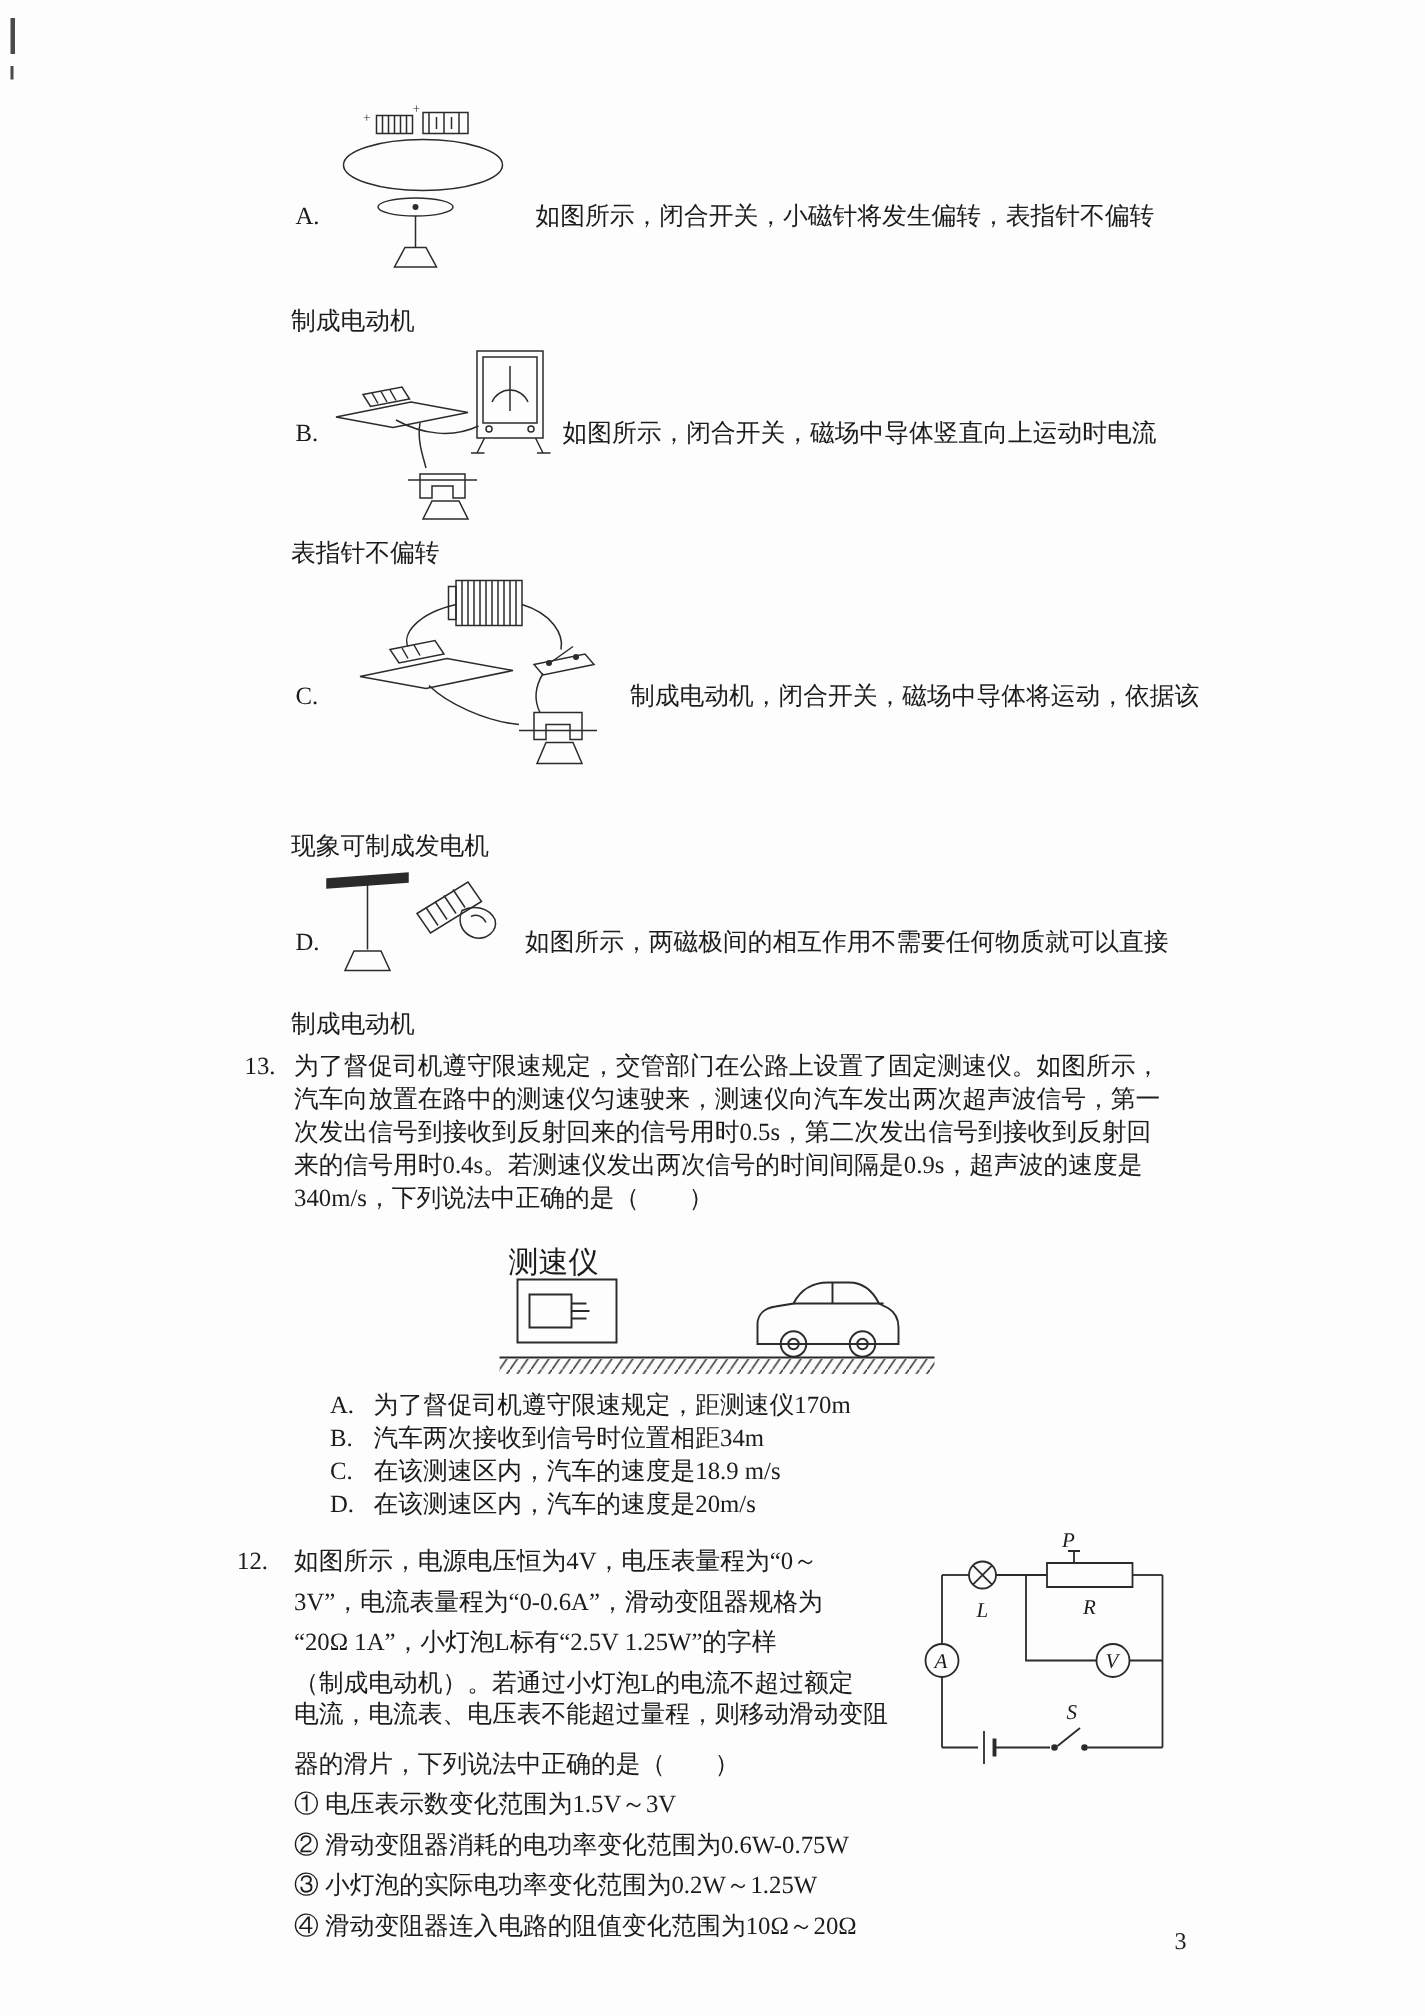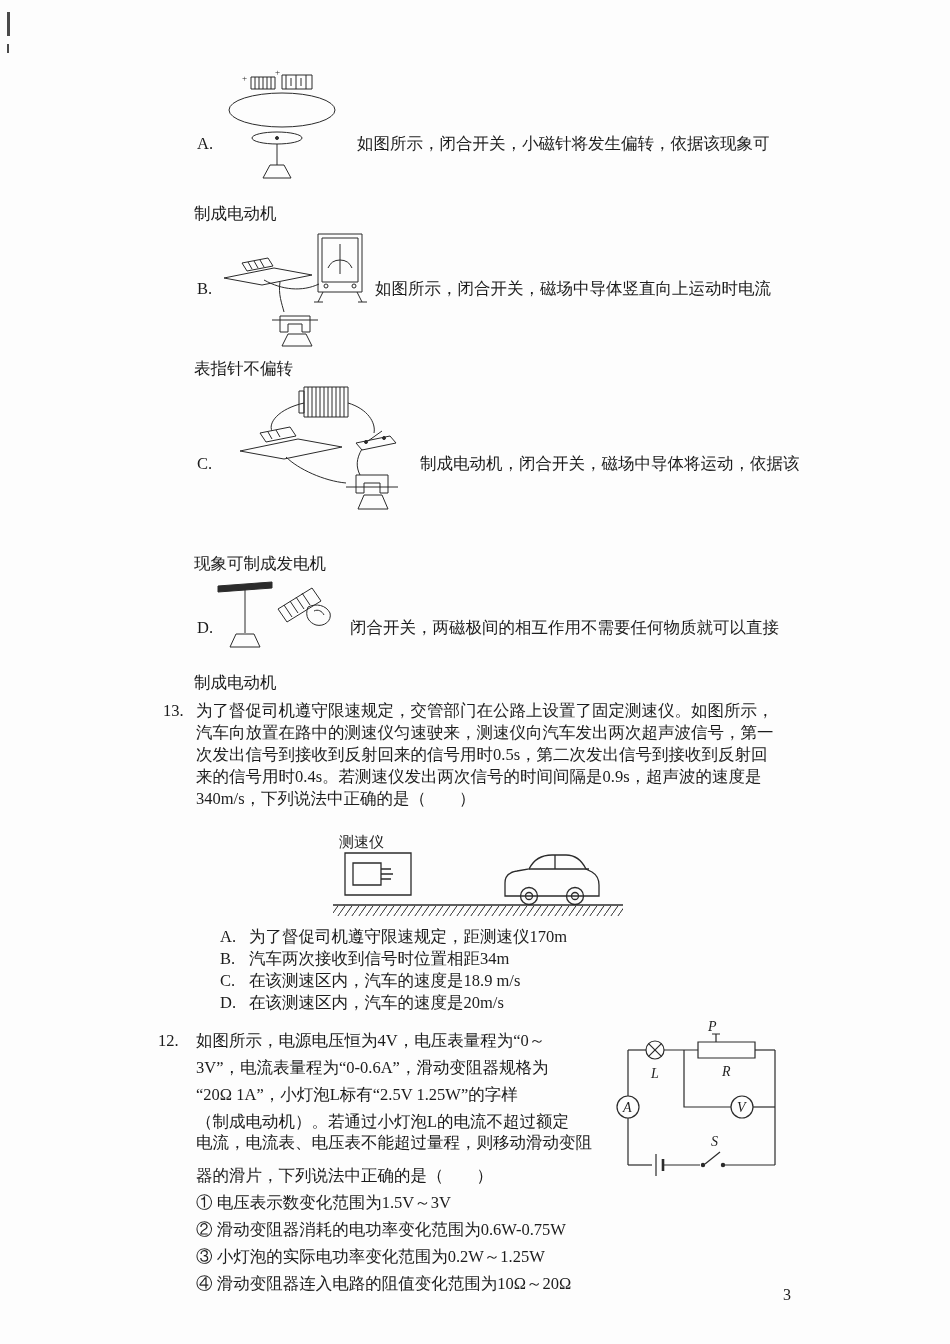--- a/index.html
+++ b/index.html
@@ -3,21 +3,21 @@
 <meta charset="utf-8">
 <style>
   html,body{margin:0;padding:0}
   body{
     width:950px;height:1344px;position:relative;overflow:hidden;
     background:#fdfdfd;color:#1c1c1c;
     font-family:"Liberation Serif","DejaVu Serif",serif;
   }
   .abs{position:absolute}
   .t{font-size:16.5px;line-height:22px;white-space:nowrap}
-  .small{font-size:15px}
+  .small{font-size:20px}
   svg.diagram{position:absolute;overflow:visible}
   svg.diagram path, svg.diagram rect, svg.diagram circle, svg.diagram ellipse, svg.diagram line{
     vector-effect:non-scaling-stroke;
   }
   .clabel{font-family:"Liberation Serif","DejaVu Serif",serif;font-style:italic;font-size:14px;fill:#1c1c1c}
   .artifact{position:absolute;background:#4a4a4a}
   .pageno{font-size:16px}
 </style>
 </head>
 <body>
@@ -36,21 +36,21 @@
       <ellipse cx="57" cy="42" rx="53" ry="17"></ellipse>
       <ellipse cx="52" cy="70" rx="25" ry="6"></ellipse>
       <circle cx="52" cy="70" r="1.5" fill="#2b2b2b"></circle>
       <path d="M52 76 V97"></path>
       <path d="M38 110 H66 L59 97 H45 Z"></path>
     </g>
     <text x="17" y="13" font-size="9" fill="#2b2b2b">+</text>
     <text x="50" y="7" font-size="9" fill="#2b2b2b">+</text>
   </svg>
   <div class="t abs" style="left:197px;top:133px">A.</div>
-  <div class="t abs" style="left:357px;top:133px">如图所示，闭合开关，小磁针将发生偏转，依据该现象可</div>
+  <div class="t abs" style="left:357px;top:133px">如图所示，闭合开关，小磁针将发生偏转，表指针不偏转</div>
   <div class="t abs" style="left:194px;top:203px">制成电动机</div>
 
   <svg class="diagram" style="left:222px;top:228px" width="150" height="120" viewBox="0 0 150 120">
     <g fill="none" stroke="#2b2b2b" stroke-width="1">
       <path d="M2 50 L52 40 L90 47 L40 57 Z"></path>
       <path d="M20 35 L46 30 L51 38 L25 43 Z"></path>
       <path d="M26 34 L30 41 M32 33 L36 40 M38 32 L42 39"></path>
       <rect x="96" y="6" width="44" height="58"></rect>
       <rect x="100" y="10" width="36" height="44"></rect>
       <path d="M106 40 A13 13 0 0 1 130 40"></path>
@@ -99,21 +99,21 @@
       <path d="M6 13 L60 9 L60 15 L6 19 Z" fill="#2b2b2b"></path>
       <path d="M33 17 V60"></path>
       <path d="M18 74 H48 L42 61 H24 Z"></path>
       <path d="M66 36 L100 15 L109 28 L75 49 Z"></path>
       <path d="M72 32 L80 44 M78 28 L86 40 M84 24 L92 36 M90 20 L98 32"></path>
       <path d="M96 34 C104 30 114 32 118 40 C120 48 112 54 104 52 C98 50 92 44 96 34 Z"></path>
       <path d="M102 38 C106 36 110 38 112 42"></path>
     </g>
   </svg>
   <div class="t abs" style="left:197px;top:617px">D.</div>
-  <div class="t abs" style="left:350px;top:617px">闭合开关，两磁极间的相互作用不需要任何物质就可以直接</div>
+  <div class="t abs" style="left:350px;top:617px">如图所示，两磁极间的相互作用不需要任何物质就可以直接</div>
   <div class="t abs" style="left:194px;top:672px">制成电动机</div>
 
   <div class="t abs" style="left:163px;top:700px">13.</div>
   <div class="t abs" style="left:196px;top:700px">为了督促司机遵守限速规定，交管部门在公路上设置了固定测速仪。如图所示，</div>
   <div class="t abs" style="left:196px;top:722px">汽车向放置在路中的测速仪匀速驶来，测速仪向汽车发出两次超声波信号，第一</div>
   <div class="t abs" style="left:196px;top:744px">次发出信号到接收到反射回来的信号用时0.5s，第二次发出信号到接收到反射回</div>
   <div class="t abs" style="left:196px;top:766px">来的信号用时0.4s。若测速仪发出两次信号的时间间隔是0.9s，超声波的速度是</div>
   <div class="t abs" style="left:196px;top:788px">340m/s，下列说法中正确的是（　　）</div>
 
   <div class="t abs small" style="left:339px;top:831px">测速仪</div>

